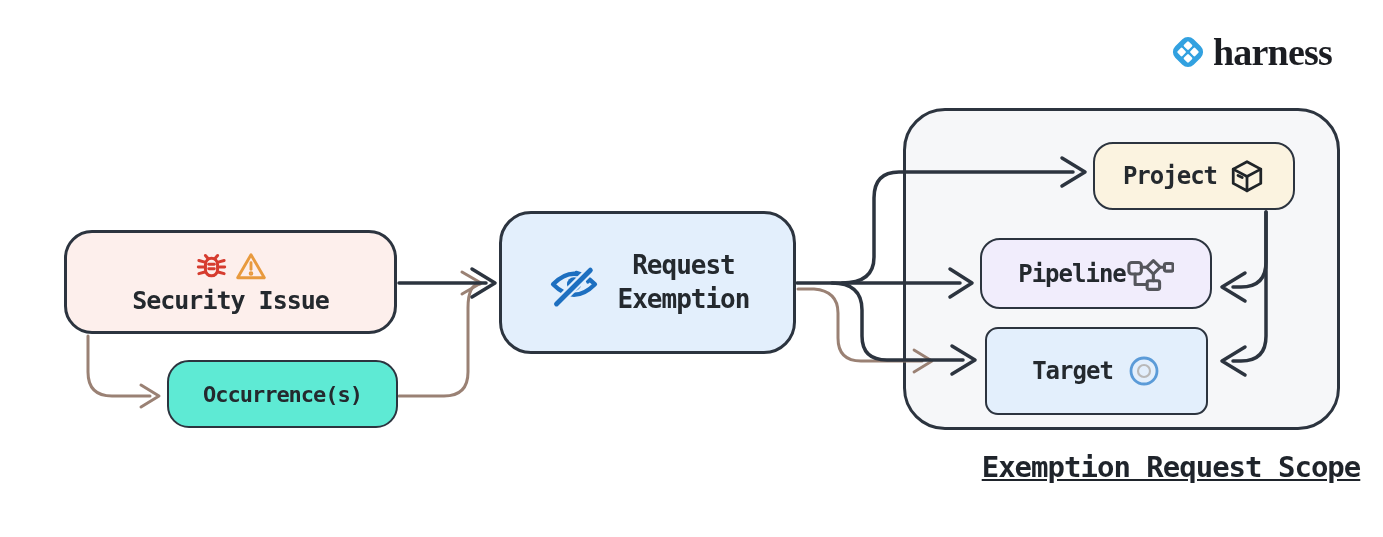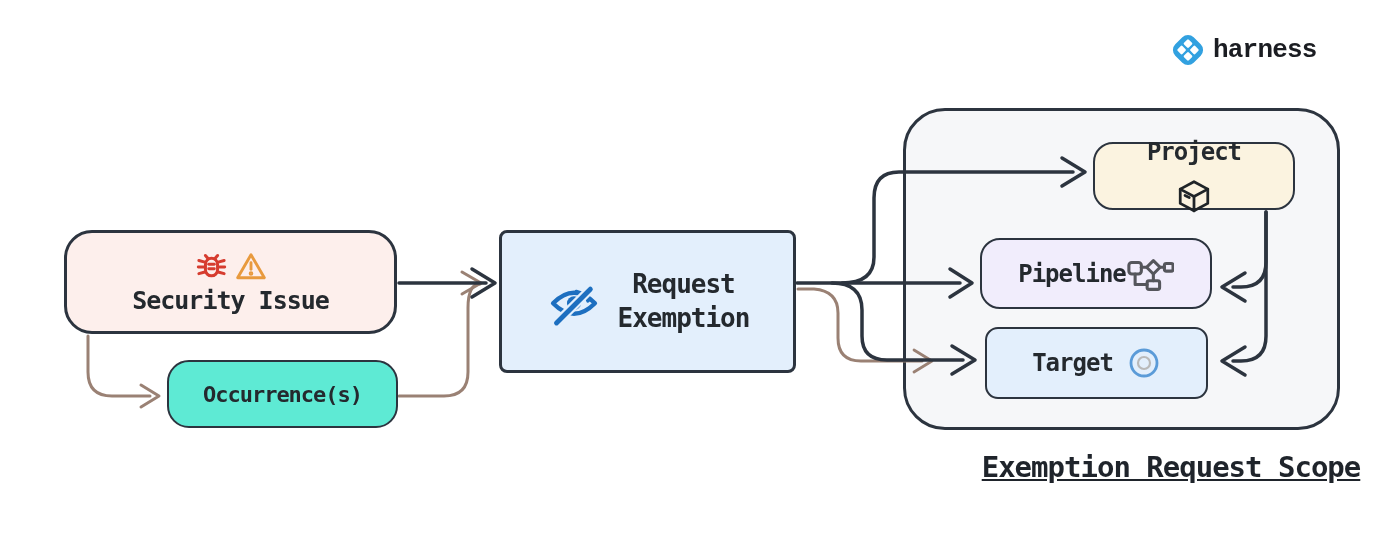--- a/index.html
+++ b/index.html
@@ -18,34 +18,34 @@
 
   
   #node-security{left:64px;top:230px;width:333px;height:104px;border-radius:28px;border-width:3.5px;
                  background:#fdefec;flex-direction:column;gap:3px;}
   #node-security .icons{display:flex;align-items:center;gap:7px;}
   #node-security .lbl{font-size:25px;letter-spacing:-1px;}
 
   #node-occurrences{left:167px;top:360px;width:231px;height:68px;border-radius:22px;
                     background:#5eead4;font-size:22px;letter-spacing:-1px;}
 
-  #node-exemption{left:499px;top:211px;width:297px;height:143px;border-radius:8px;border-width:3px;
-                  background:#e3effc;gap:16px;margin-top:19px;}
+  #node-exemption{left:499px;top:211px;width:297px;height:143px;border-radius:32px;border-width:3px;
+                  background:#e3effc;gap:16px;}
   #node-exemption .lbl{font-size:26px;line-height:1.3;white-space:pre-line;text-align:center;letter-spacing:-1px;}
 
   #node-project{left:1093px;top:142px;width:202px;height:68px;border-radius:20px;
-                background:#fbf3e0;gap:12px;font-size:24px;letter-spacing:-1px;flex-direction:column;}
+                background:#fbf3e0;gap:12px;font-size:24px;letter-spacing:-1px;}
   #node-pipeline{left:980px;top:238px;width:232px;height:71px;border-radius:20px;
                  background:#f1edfc;font-size:24px;letter-spacing:-1px;}
-  #node-target{left:985px;top:327px;width:223px;height:72px;border-radius:13px;
+  #node-target{left:985px;top:327px;width:223px;height:88px;border-radius:13px;
                background:#e3effc;gap:14px;font-size:24px;letter-spacing:-1px;}
 
   
   #brand{position:absolute;left:1168px;top:30px;display:flex;align-items:center;gap:5px;z-index:4;}
-  #brand .word{font-family:Liberation Mono, monospace;font-weight:bold;font-size:26px;
+  #brand .word{font-family:Liberation Serif, serif;font-weight:bold;font-size:38px;
                color:#1b1d22;letter-spacing:-0.8px;}
   .icon{display:block;flex:none;}
 </style>
 </head>
 <body>
 
 <div id="canvas">
 
   <div id="scope-box"></div>
 

